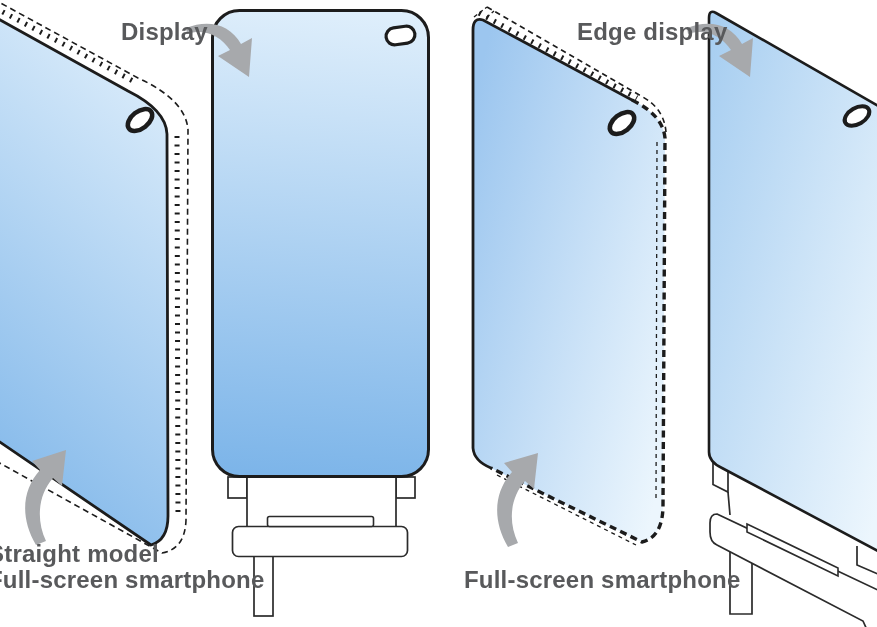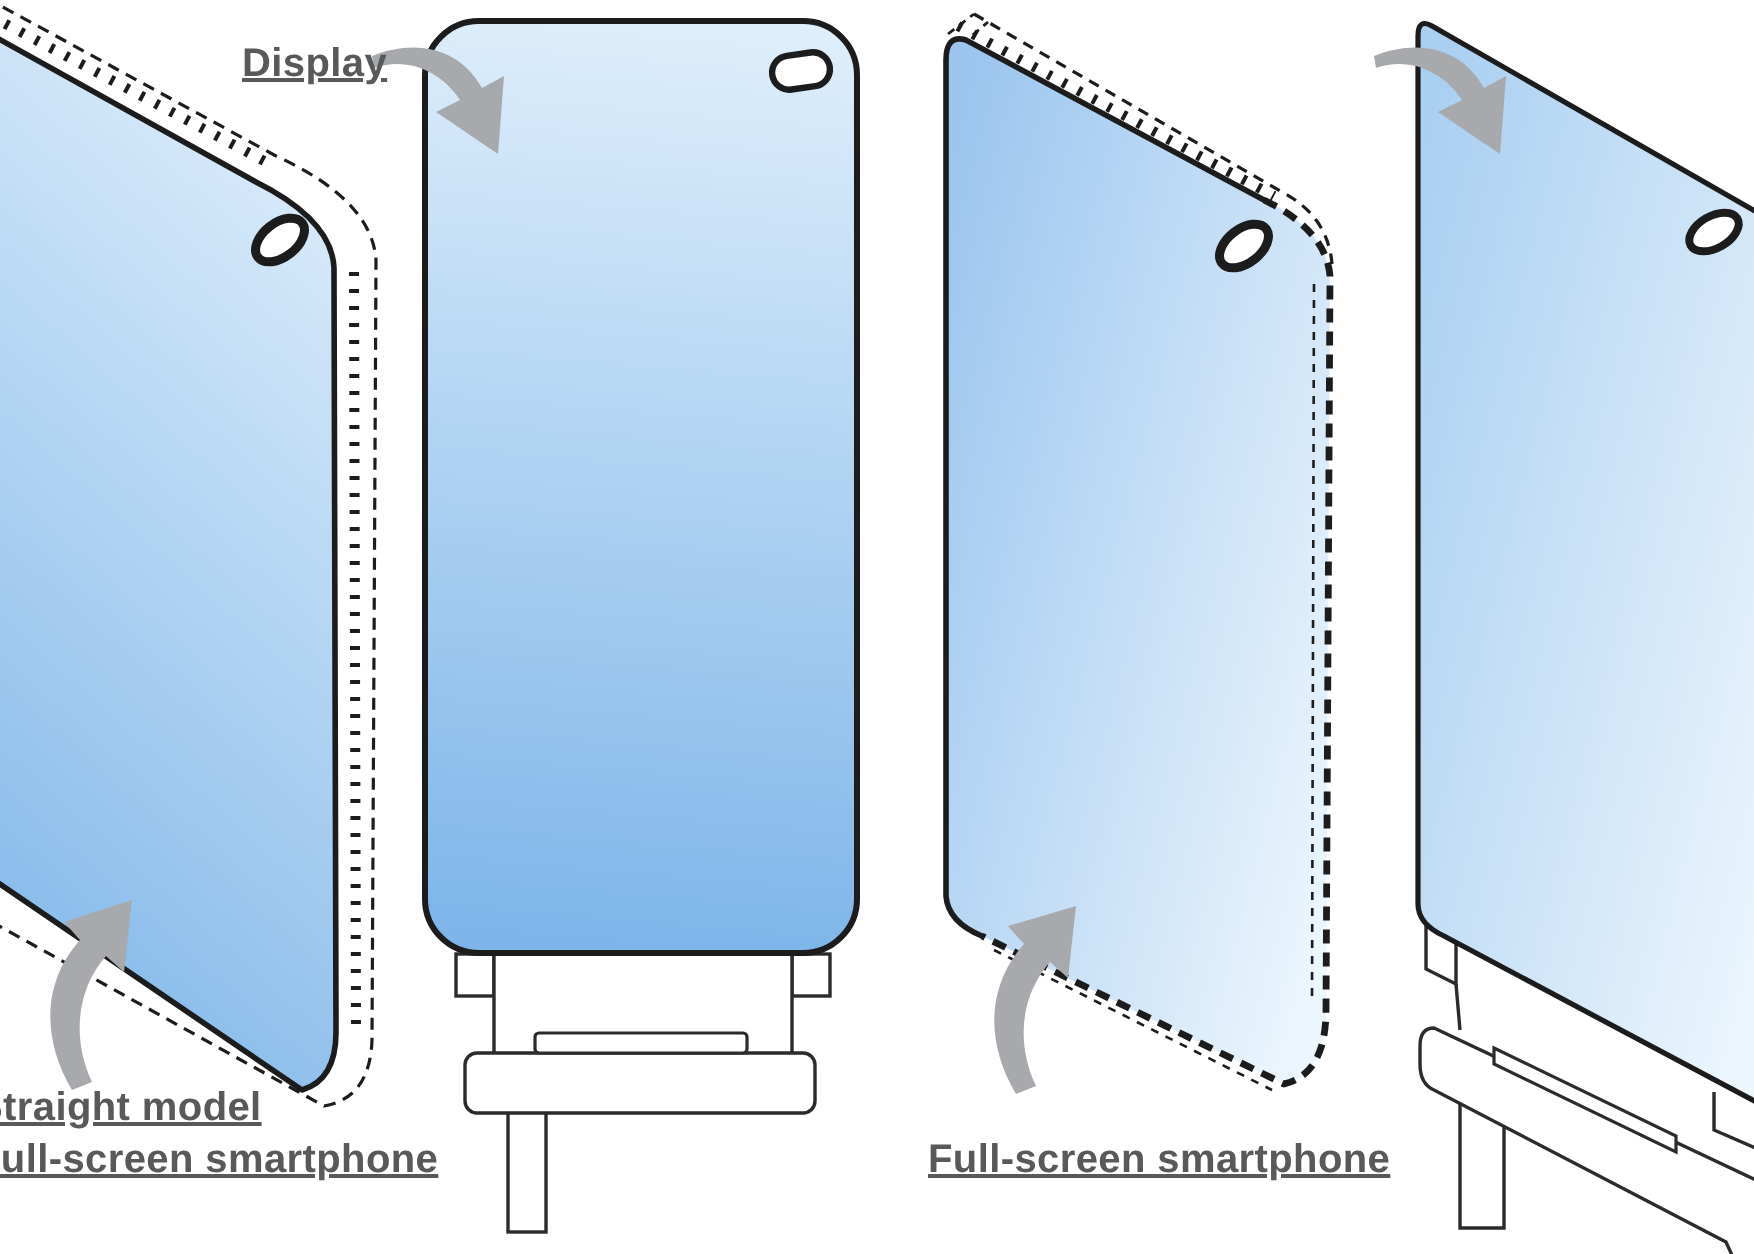--- a/index.html
+++ b/index.html
@@ -3,22 +3,22 @@
 <meta charset="utf-8">
 <style>
   html,body{margin:0;padding:0;background:#fff;}
   .canvas{
     position:relative;width:877px;height:627px;overflow:hidden;
     background:var(--background,#fff);
     font-family:"Liberation Sans",sans-serif;
   }
   .canvas svg{position:absolute;left:0;top:0;}
   .callout,.caption{
-    position:absolute;font-weight:bold;font-size:20px;line-height:20px;
-    color:var(--label-text,#58595b);letter-spacing:.2px;white-space:nowrap;text-decoration:underline;
+    position:absolute;font-weight:bold;font-size:24px;line-height:20px;
+    color:var(--label-text,#58595b);letter-spacing:.2px;white-space:nowrap;
   }
 </style>
 </head>
 <body>
 
 <div class="canvas">
 
   <svg width="877" height="627" viewBox="0 0 877 627">
     <defs>
       <linearGradient id="g1" x1="65%" y1="0%" x2="30%" y2="100%">
@@ -82,19 +82,20 @@
     <g fill="var(--arrow)" stroke="none">
       <path d="M186,28 C208,19 230,24 241,44 L252,38 L249,77 L218,56 L230,50 C221,36 204,28 187,34 Z"></path>
       <path d="M36,545 C20,518 22,490 40,470 L32,461 L66,450 L62,486 L53,478 C38,495 36,520 46,541 Z"></path>
       <path d="M687,28 C709,19 731,24 742,44 L753,38 L750,77 L719,56 L731,50 C722,36 705,28 688,34 Z"></path>
       <path d="M508,547 C492,520 494,492 512,472 L504,463 L538,453 L534,489 L525,481 C510,498 508,522 518,543 Z"></path>
     </g>
   </svg>
 
   <div class="callout" style="left:121px;top:22px">Display</div>
 
+  <div class="callout" style="left:577px;top:22px">Edge display</div>
 
   <div class="caption" style="left:-12px;top:544px">Straight model</div>
   <div class="caption" style="left:-12px;top:570px">Full-screen smartphone</div>
 
   <div class="caption" style="left:464px;top:570px">Full-screen smartphone</div>
 
 </div>
 
 </body></html>

